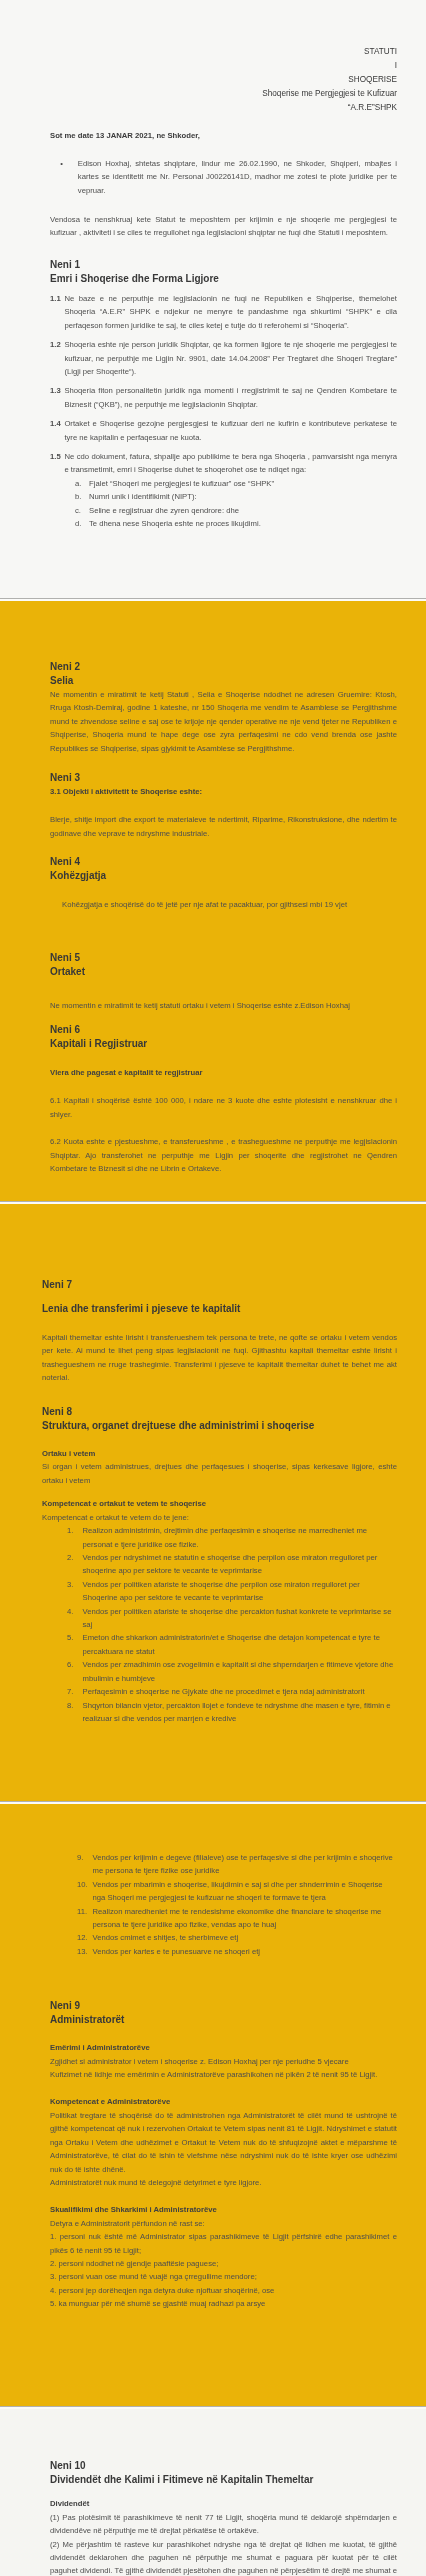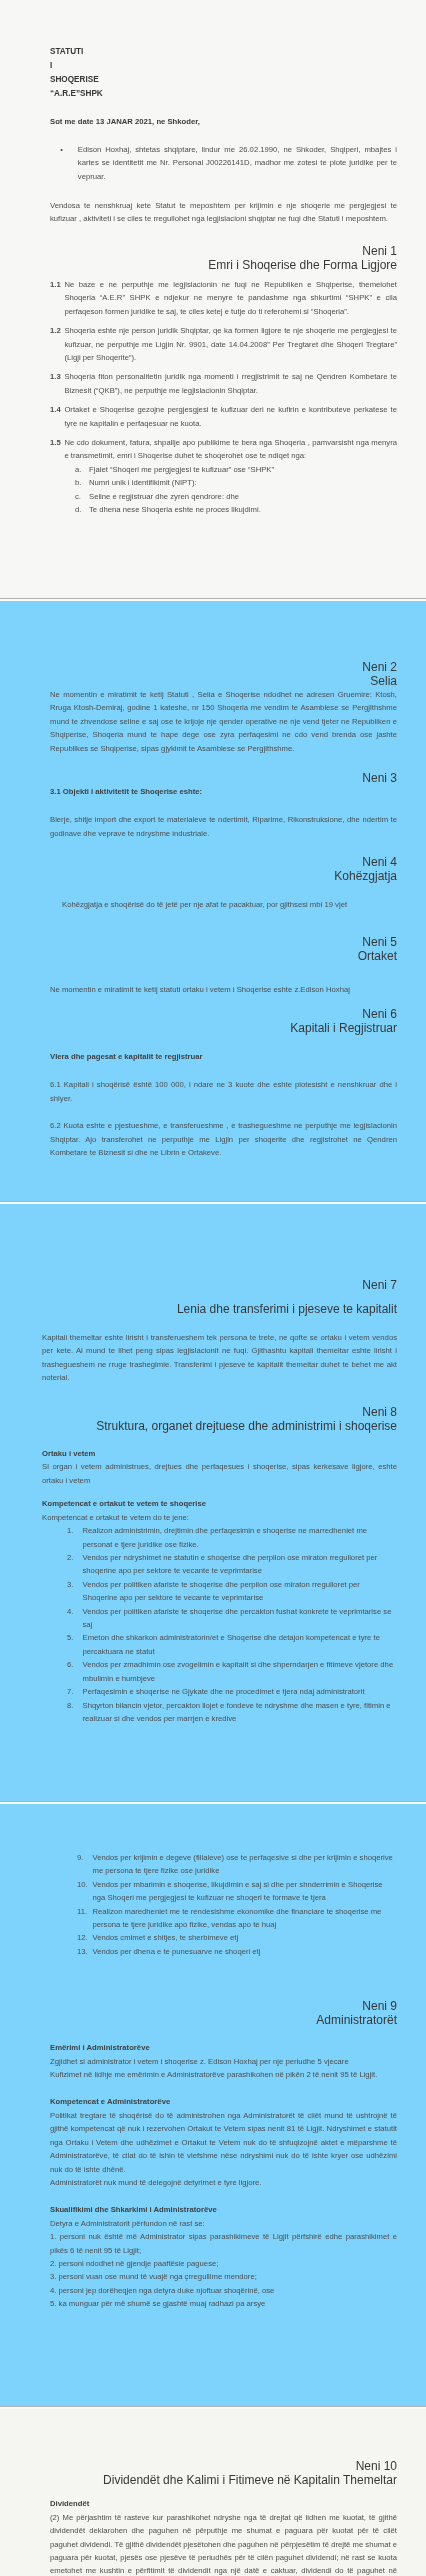--- a/index.html
+++ b/index.html
@@ -1,57 +1,58 @@
 <!DOCTYPE html>
 <html style="font-size:8.2px"><head>
 <meta charset="utf-8">
 <style>
   html,body { margin:0; padding:0; background:#e9e9e6; }
   .doc { width:426px; font-family:"Liberation Sans", sans-serif; background:#f6f6f3; }
-  .page { box-sizing:border-box; position:relative; overflow:hidden; background:#7dd3fc; border-bottom:1px solid #b1b1ae; }
+  .page { box-sizing:border-box; position:relative; overflow:hidden; background:#eab308; border-bottom:1px solid #b1b1ae; }
   .page + .page::before { content:""; position:absolute; top:0; left:0; right:0; height:2.1px; background:#fbfbf9; }
   .p1 { height:599px; background:#f7f7f5; }
   .p2 { height:603px; }
   .p3 { height:600px; }
   .p4 { height:605px; }
   .p5 { height:603px; background:#f5f5f2; }
   .content { padding-left:50px; padding-right:29px; }
   .pt1 { padding-top:45px; } .pt2 { padding-top:61px; } .pt3 { padding-top:76px;padding-left:42px; }
   .pt4 { padding-top:49px; }  .pt5 { padding-top:52px; }
 
   .t { font-size:7.7px; line-height:13.4px; color:#4e4e4e; }
   .just { text-align:justify; }
   .b { font-weight:bold; color:#3b3b3b; }
-  .title-line { font-size:8.2px; line-height:14px; font-weight:bold; color:#383838; text-align:left; }
-  .heading { font-size:12px; line-height:14px; font-weight:normal; color:#383838; text-align:right; }
+  .title-line { font-size:8.2px; line-height:14px; font-weight:normal; color:#383838; text-align:right; }
+  .heading { font-size:10px; line-height:14px; font-weight:bold; color:#383838; text-align:left; }
   .subhead { font-size:7.7px; line-height:13.4px; font-weight:bold; color:#414141; }
 
   .hitem { display:flex;margin-top:6px; }
   .hnum { width:14.4px; flex:none;font-weight:bold; }
   .htext { flex:1; }
   .subitem { display:flex; margin-left:25px; }
   .sletter { width:14px; flex:none; }
   .nitem { display:flex; margin-left:25px; }
   .nitem2 { display:flex; margin-left:27px; }
   .nnum { width:15.5px; flex:none; }
   .bullet-row { display:flex; margin-left:9.3px; }
   .bullet-glyph { width:17.5px; flex:none; text-align:left; padding-left:1px; }.mt12{margin-top:6.2px}.mt20{margin-top:10.3px}
   .mt24{margin-top:14px}.mt28{margin-top:14.4px}.mt30{margin-top:15.5px}.mt36{margin-top:18.5px}
-  .mt40{margin-top:20.6px}.mt45{margin-top:23px}.mt80{margin-top:41px}
+  .mt40{margin-top:20.6px}.mt45{margin-top:39px}.mt80{margin-top:41px}
 </style>
 </head>
 <body>
 
 <div class="doc">
 
   <div class="page p1">
     <div class="content pt1">
       <div class="title-line">STATUTI</div>
       <div class="title-line">I</div>
       <div class="title-line">SHOQERISE</div>
+      <div class="title-line">Shoqerise me Pergjegjesi te Kufizuar</div>
       <div class="title-line">“A.R.E”SHPK</div>
 
       <div class="t b mt24">Sot me date 13 JANAR  2021, ne Shkoder,</div>
 
       <div class="bullet-row mt28">
         <span class="t bullet-glyph">•</span>
         <span class="t htext just">Edison Hoxhaj, shtetas shqiptare, lindur me 26.02.1990, ne  Shkoder, Shqiperi, mbajtes i kartes se identitetit me Nr. Personal J00226141D, madhor me zotesi te plote juridike per te vepruar.</span>
       </div>
 
       <div class="t just mt30">Vendosa te nenshkruaj kete Statut te meposhtem per krijimin e nje shoqerie me pergjegjesi te kufizuar , aktiviteti i se ciles te rregullohet nga legjislacioni shqiptar ne fuqi dhe Statuti i meposhtem.</div>
@@ -188,21 +189,21 @@
       <div class="nitem2 t">
         <span class="nnum">11.</span>
         <span class="htext">Realizon maredheniet me te rendesishme ekonomike dhe financiare te shoqerise me persona te tjere juridike apo fizike, vendas apo te huaj</span>
       </div>
       <div class="nitem2 t">
         <span class="nnum">12.</span>
         <span class="htext">Vendos cmimet e shitjes, te sherbimeve etj</span>
       </div>
       <div class="nitem2 t">
         <span class="nnum">13.</span>
-        <span class="htext">Vendos per dhena e te punesuarve ne shoqeri etj</span>
+        <span class="htext">Vendos per kartes e te punesuarve ne shoqeri etj</span>
       </div>
 
       <div class="heading mt80">Neni 9</div>
       <div class="heading">Administratorët</div>
 
       <div class="subhead mt24">Emërimi i Administratorëve</div>
       <div class="t">Zgjidhet si administrator i vetem i shoqerise z. Edison Hoxhaj per nje periudhe 5 vjecare</div>
       <div class="t just">Kufizimet në lidhje me emërimin e Administratorëve parashikohen në pikën 2 të nenit 95 të Ligjit.</div>
 
       <div class="subhead mt24">Kompetencat e Administratorëve</div>
@@ -218,19 +219,20 @@
       <div class="t">5. ka munguar për më shumë se gjashtë muaj radhazi pa arsye</div>
     </div>
   </div>
 
   <div class="page p5">
     <div class="content pt5">
       <div class="heading">Neni 10</div>
       <div class="heading">Dividendët dhe Kalimi i Fitimeve në Kapitalin Themeltar</div>
 
       <div class="subhead mt20">Dividendët</div>
+      <div class="t just">(1) Pas plotësimit të parashikimeve të nenit 77 të Ligjit, shoqëria mund të deklarojë shpërndarjen e dividendëve në përputhje me të drejtat përkatëse të ortakëve.</div>
       <div class="t just">(2) Me përjashtim të rasteve kur parashikohet ndryshe nga të drejtat që lidhen me kuotat, të gjithë dividendët deklarohen dhe paguhen në përputhje me shumat e paguara për kuotat për të cilët paguhet dividendi. Të gjithë dividendët pjesëtohen dhe paguhen në përpjesëtim të drejtë me shumat e paguara për kuotat, pjesës ose pjesëve të periudhës për të cilën paguhet dividendi; në rast se kuota emetohet me kushtin e përfitimit të dividendit nga një datë e caktuar, dividendi do të paguhet në përputhje me këtë kusht.</div>
 
     </div>
   </div>
 
 </div>
 
 
 </body></html>

